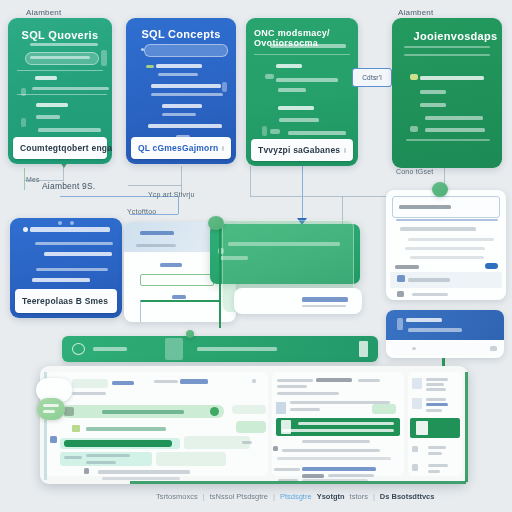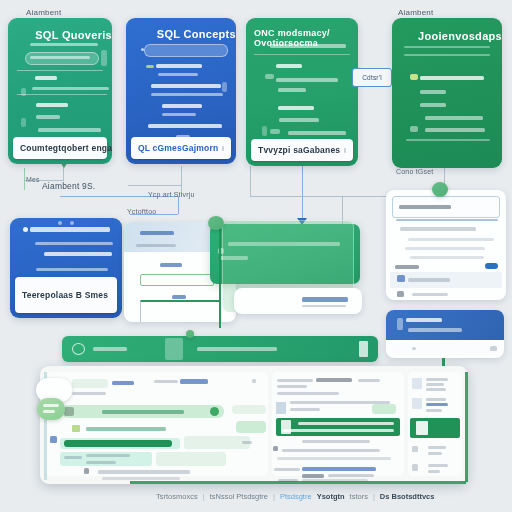--- a/index.html
+++ b/index.html
@@ -48,21 +48,21 @@
     background:#fafcfd;border-radius:4px;
     box-shadow:0 1px 2px rgba(0,0,0,.18);
     display:flex;align-items:center;padding:0 7px;gap:4px;
   }
   .card .foot .ftxt{
     font-size:8.5px;color:#2a3a48;filter:blur(.6px);white-space:nowrap;
     letter-spacing:.2px;font-weight:600;
   }
   .card-title{
     font-size:11px;font-weight:700;color:#fff;filter:blur(.7px);
-    text-align:right;letter-spacing:.3px;
+    text-align:center;letter-spacing:.3px;
   }
   .teal{background:linear-gradient(170deg,#2cab84 0%,#23a07a 55%,#1f9a74 100%);}
   .blue{background:linear-gradient(170deg,#2f6fd0 0%,#2a63c2 60%,#2559b4 100%);}
   .grn {background:linear-gradient(170deg,#2aa46f 0%,#25a06a 55%,#1f9462 100%);}
   .grn2{background:linear-gradient(170deg,#249a5f 0%,#1f9159 55%,#1d8a55 100%);}
   .dkblue{background:linear-gradient(165deg,#2a5fa8 0%,#24538f 60%,#1f4b84 100%);}
 
   .hdr-note{position:absolute;font-size:8px;color:#4d5d6b;filter:blur(.6px);letter-spacing:.2px;}
 
   .pill{
@@ -262,21 +262,21 @@
     <div class="tx w" style="position:absolute;left:20px;top:9px;width:80px;height:4.5px;" title="Rogynsx sGoutee goeoesco"></div>
     <div class="chip" style="left:13px;top:9px;width:5px;height:5px;border-radius:50%;background:#fff;opacity:.9;"></div>
     <div class="chip" style="left:48px;top:3px;width:4px;height:4px;border-radius:50%;background:rgba(255,255,255,.5);"></div>
     <div class="chip" style="left:60px;top:3px;width:4px;height:4px;border-radius:50%;background:rgba(255,255,255,.5);"></div>
 
     <div class="tx wd" style="position:absolute;left:25px;top:24px;width:78px;height:3px;" title="nsos nocaootmosone P = Naonmds"></div>
     <div class="tx w" style="position:absolute;left:34px;top:34px;width:68px;height:3.5px;" title="Rsotsoms, Gsmou spergras"></div>
     <div class="tx wd" style="position:absolute;left:26px;top:50px;width:72px;height:3px;" title="sOL sv Rooumopton Noveusoo"></div>
     <div class="tx w" style="position:absolute;left:22px;top:60px;width:58px;height:3.5px;" title="Onomu MOOS x1S. GPqu"></div>
 
-    <div class="foot" style="height:36px;">
+    <div class="foot" style="height:24px;">
       <span class="ftxt">Teerepolaas B Smes</span>
       <span class="tx dl" style="width:4px;height:4px;border-radius:50%;margin-left:auto;"></span>
     </div>
   </div>
 
   <div class="panel" style="left:124px;top:222px;width:112px;height:100px;">
     <div style="position:absolute;left:0;top:0;width:112px;height:30px;background:linear-gradient(120deg,#cfe0ee,#e6eef5);"></div>
     <div class="tx b" style="position:absolute;left:16px;top:9px;width:34px;height:4px;" title="iotcol"></div>
     <div class="tx dl" style="position:absolute;left:12px;top:22px;width:40px;height:3px;" title="Sntetoosc sa"></div>
     <div class="tx b" style="position:absolute;left:36px;top:41px;width:22px;height:3.5px;" title="Soitnb"></div>

